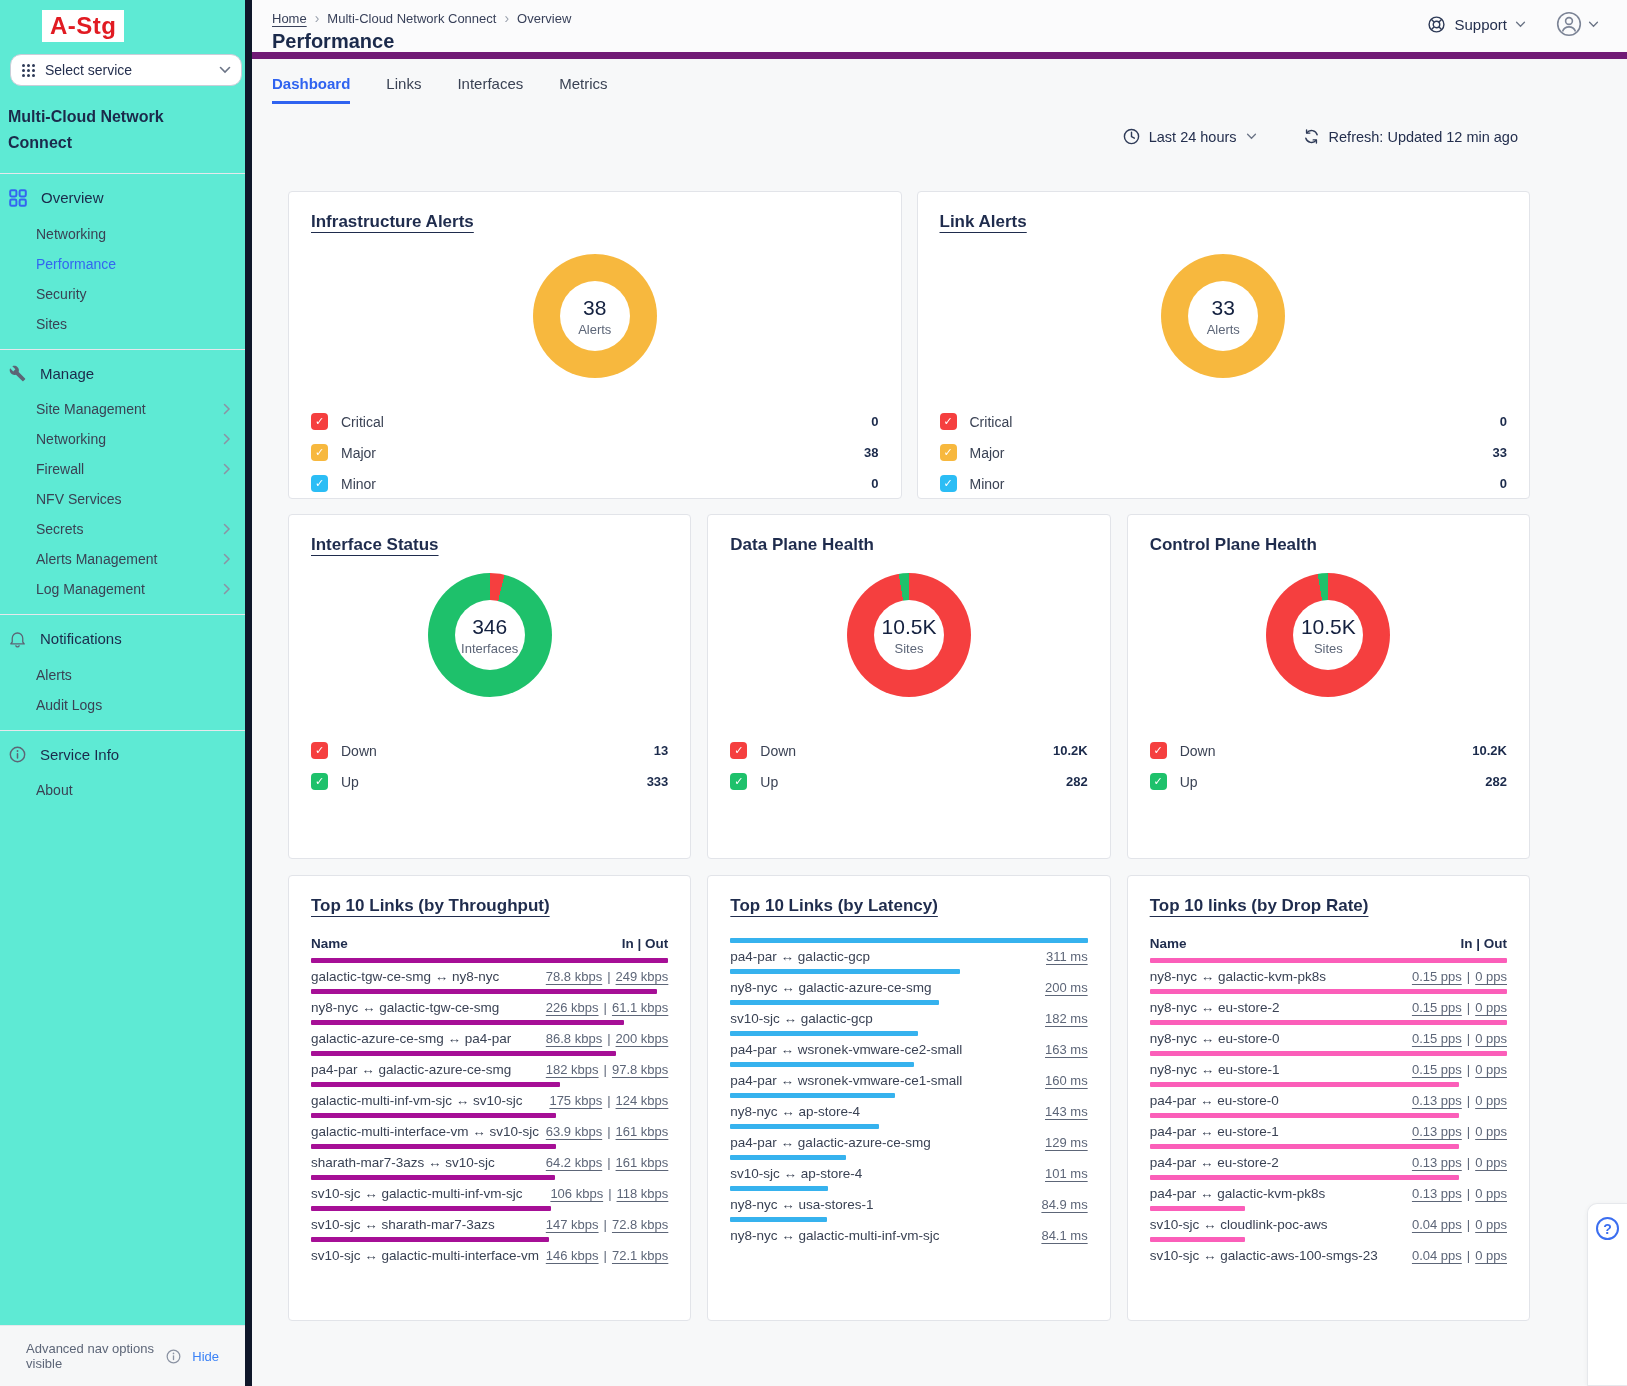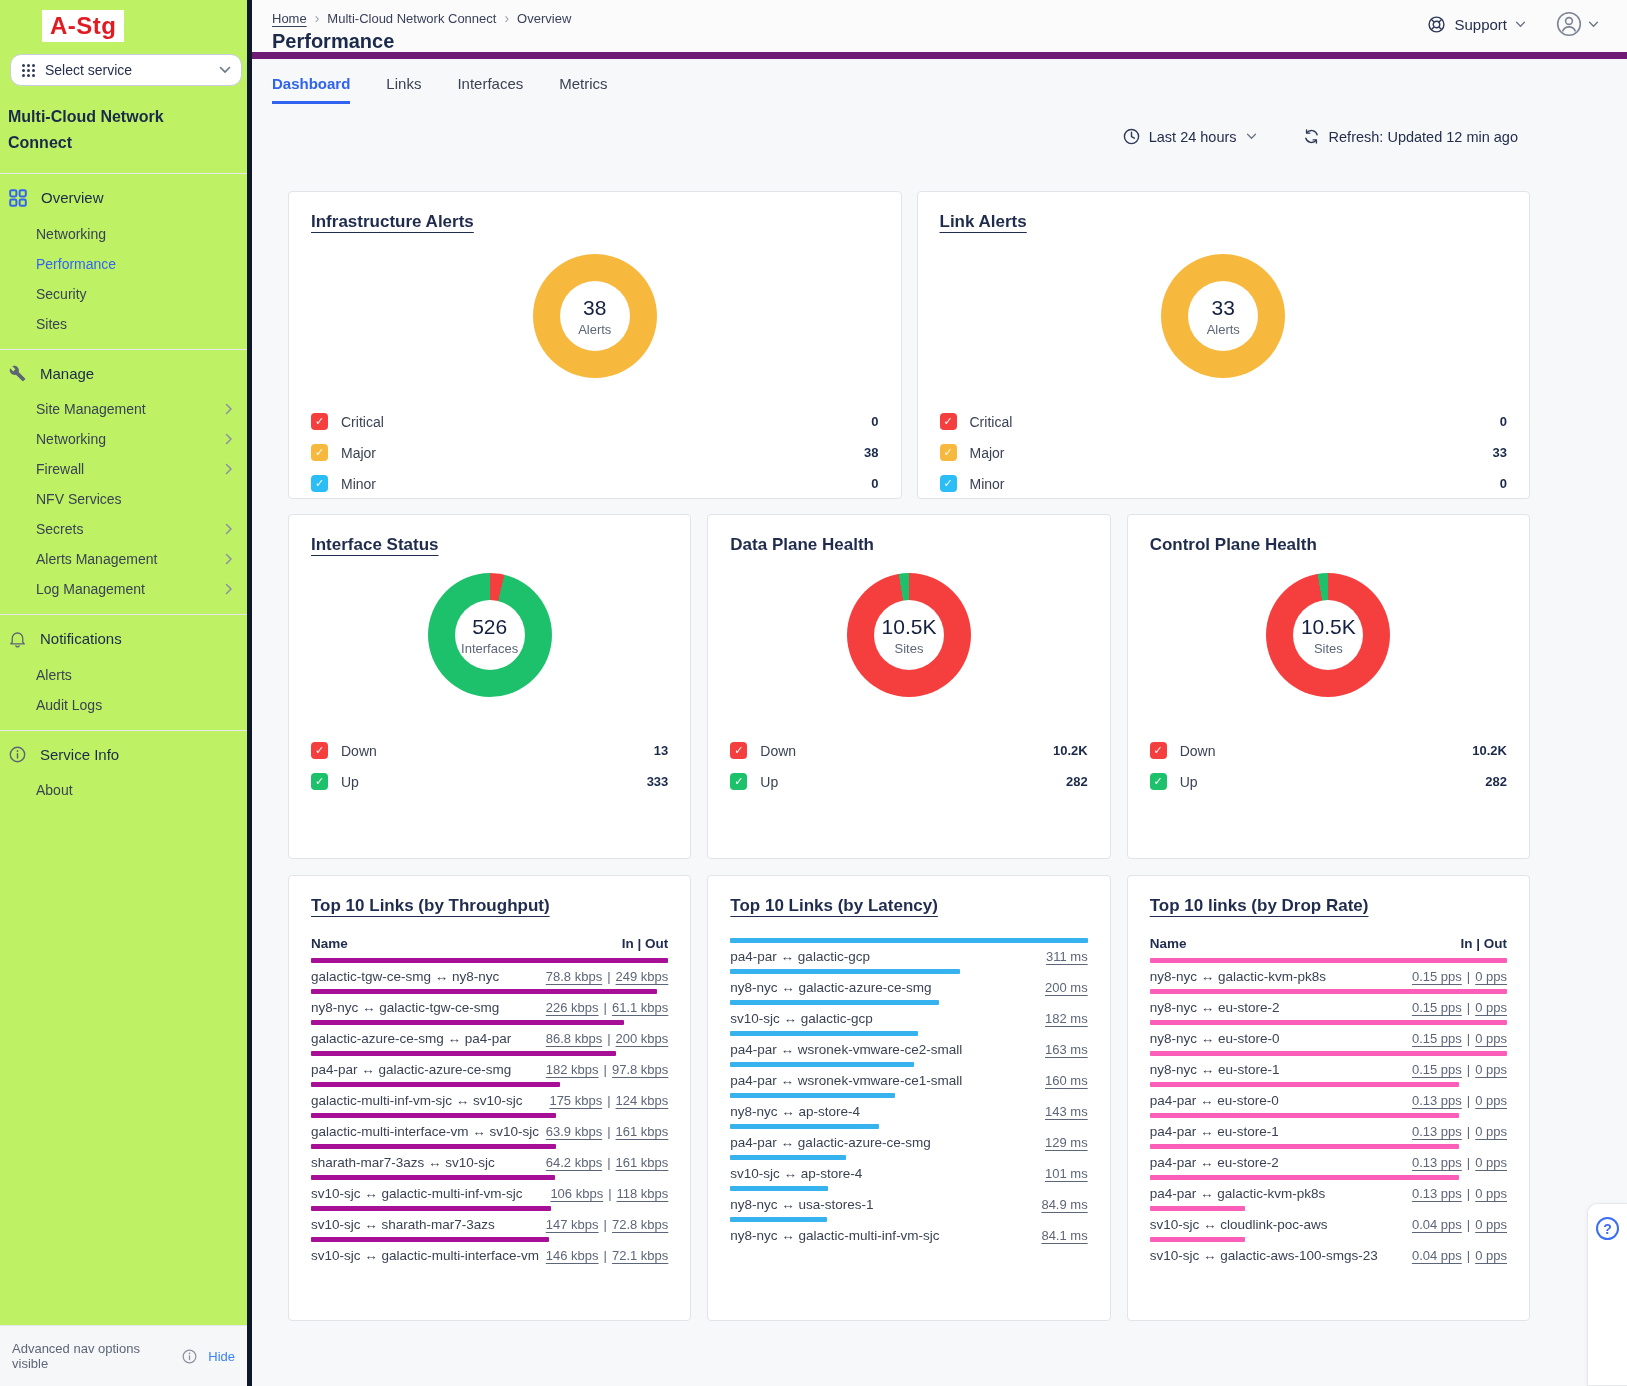--- a/index.html
+++ b/index.html
@@ -4,32 +4,32 @@
 <style>
   * { box-sizing: border-box; margin: 0; padding: 0; }
   body {
     width: 1627px; height: 1386px; overflow: hidden;
     font-family: "Liberation Sans", sans-serif;
     background: #f7f8f9; color: #1f2c4d;
   }
   .app { display: flex; width: 100%; height: 100%; position: relative; }
 
   
-  .sidebar { width: 252px; min-width: 252px; background: #bef264; border-right: 5px solid #0f172a; position: relative; }
+  .sidebar { width: 252px; min-width: 252px; background: #5eead4; border-right: 7px solid #0f172a; position: relative; }
   .logo { display: inline-block; margin: 10px 0 12px 42px; background: #fff; color: #e11b22; font-weight: bold; font-size: 24px; padding: 2px 8px; letter-spacing: .5px; }
   .svc-select { display: flex; align-items: center; gap: 9px; margin: 0 10px; width: 232px; height: 32px; background: #fff; border: 1px solid #c9ced8; border-radius: 11px; padding: 0 10px; font-size: 14px; color: #242f4e; font-family: inherit; cursor: pointer; }
   .svc-select .chev { margin-left: auto; }
   .svc-title { font-size: 16px; font-weight: 700; color: #1b2a4b; padding: 18px 20px 16px 8px; line-height: 1.65; }
   .sb-divider { border-top: 1px solid #e6e8ec; }
   .nav-head { display: flex; align-items: center; gap: 14px; padding: 15px 12px 12px 9px; font-size: 15px; color: #1b2a4b; cursor: pointer; }
   .nav-item { display: flex; align-items: center; padding: 7px 14px 7px 36px; font-size: 14px; color: #3a4254; cursor: pointer; }
   .nav-item.active { color: #3366f0; }
   .nav-item .chev-r { margin-left: auto; }
   .nav-sec { padding-bottom: 10px; }
-  .sb-footer { position: absolute; bottom: 0; left: 0; right: 0; border-top: 1px solid #e6e8ec; padding: 15px 12px; font-size: 13px; color: #5d6678; display: flex; align-items: center; gap: 7px; background: #f6f7f8; }
+  .sb-footer { position: absolute; bottom: 0; left: 0; right: 0; border-top: 1px solid #e6e8ec; padding: 15px 26px; font-size: 13px; color: #5d6678; display: flex; align-items: center; gap: 7px; background: #f6f7f8; }
   .sb-footer .hide-link { color: #3b82f6; cursor: pointer; margin-left: 4px; }
 
   
   .main { flex: 1; display: flex; flex-direction: column; overflow: hidden; }
   .topbar { height: 59px; background: #fbfbfc; border-bottom: 7px solid #701a75; display: flex; justify-content: space-between; padding: 10px 28px 0 20px; }
   .crumbs { font-size: 13px; color: #39415a; display: flex; gap: 8px; align-items: center; }
   .crumb-sep { color: #9aa1ad; font-size: 14px; }
   .crumb-home { text-decoration: underline; text-underline-offset: 3px; cursor: pointer; }
   .page-title { font-size: 20px; font-weight: 600; color: #1b2a4b; margin-top: 4px; }
   .top-right { display: flex; align-items: center; gap: 30px; padding-bottom: 14px; }
@@ -371,21 +371,21 @@
             </div>
         </div>
       </div>
 
       <div class="grid3">
         <div class="card card-health">
           <span class="card-title linky">Interface Status</span>
           <div class="donut-wrap">
               <div class="donut" style="background: conic-gradient(rgb(245, 63, 63) 0deg, rgb(245, 63, 63) 13.5deg, rgb(30, 193, 107) 13.5deg, rgb(30, 193, 107) 360deg);">
             <div class="donut-center">
-                  <span class="dc-val">526</span>
+                  <span class="dc-val">346</span>
                   <span class="dc-label">Interfaces</span>
                 </div>
           </div>
             </div>
           <div class="legend">
 
               <div class="leg-row">
                 <span class="cb" style="background: rgb(245, 63, 63);">✓</span>
                 <span class="leg-label">Down</span>
                 <span class="leg-val">13</span>

